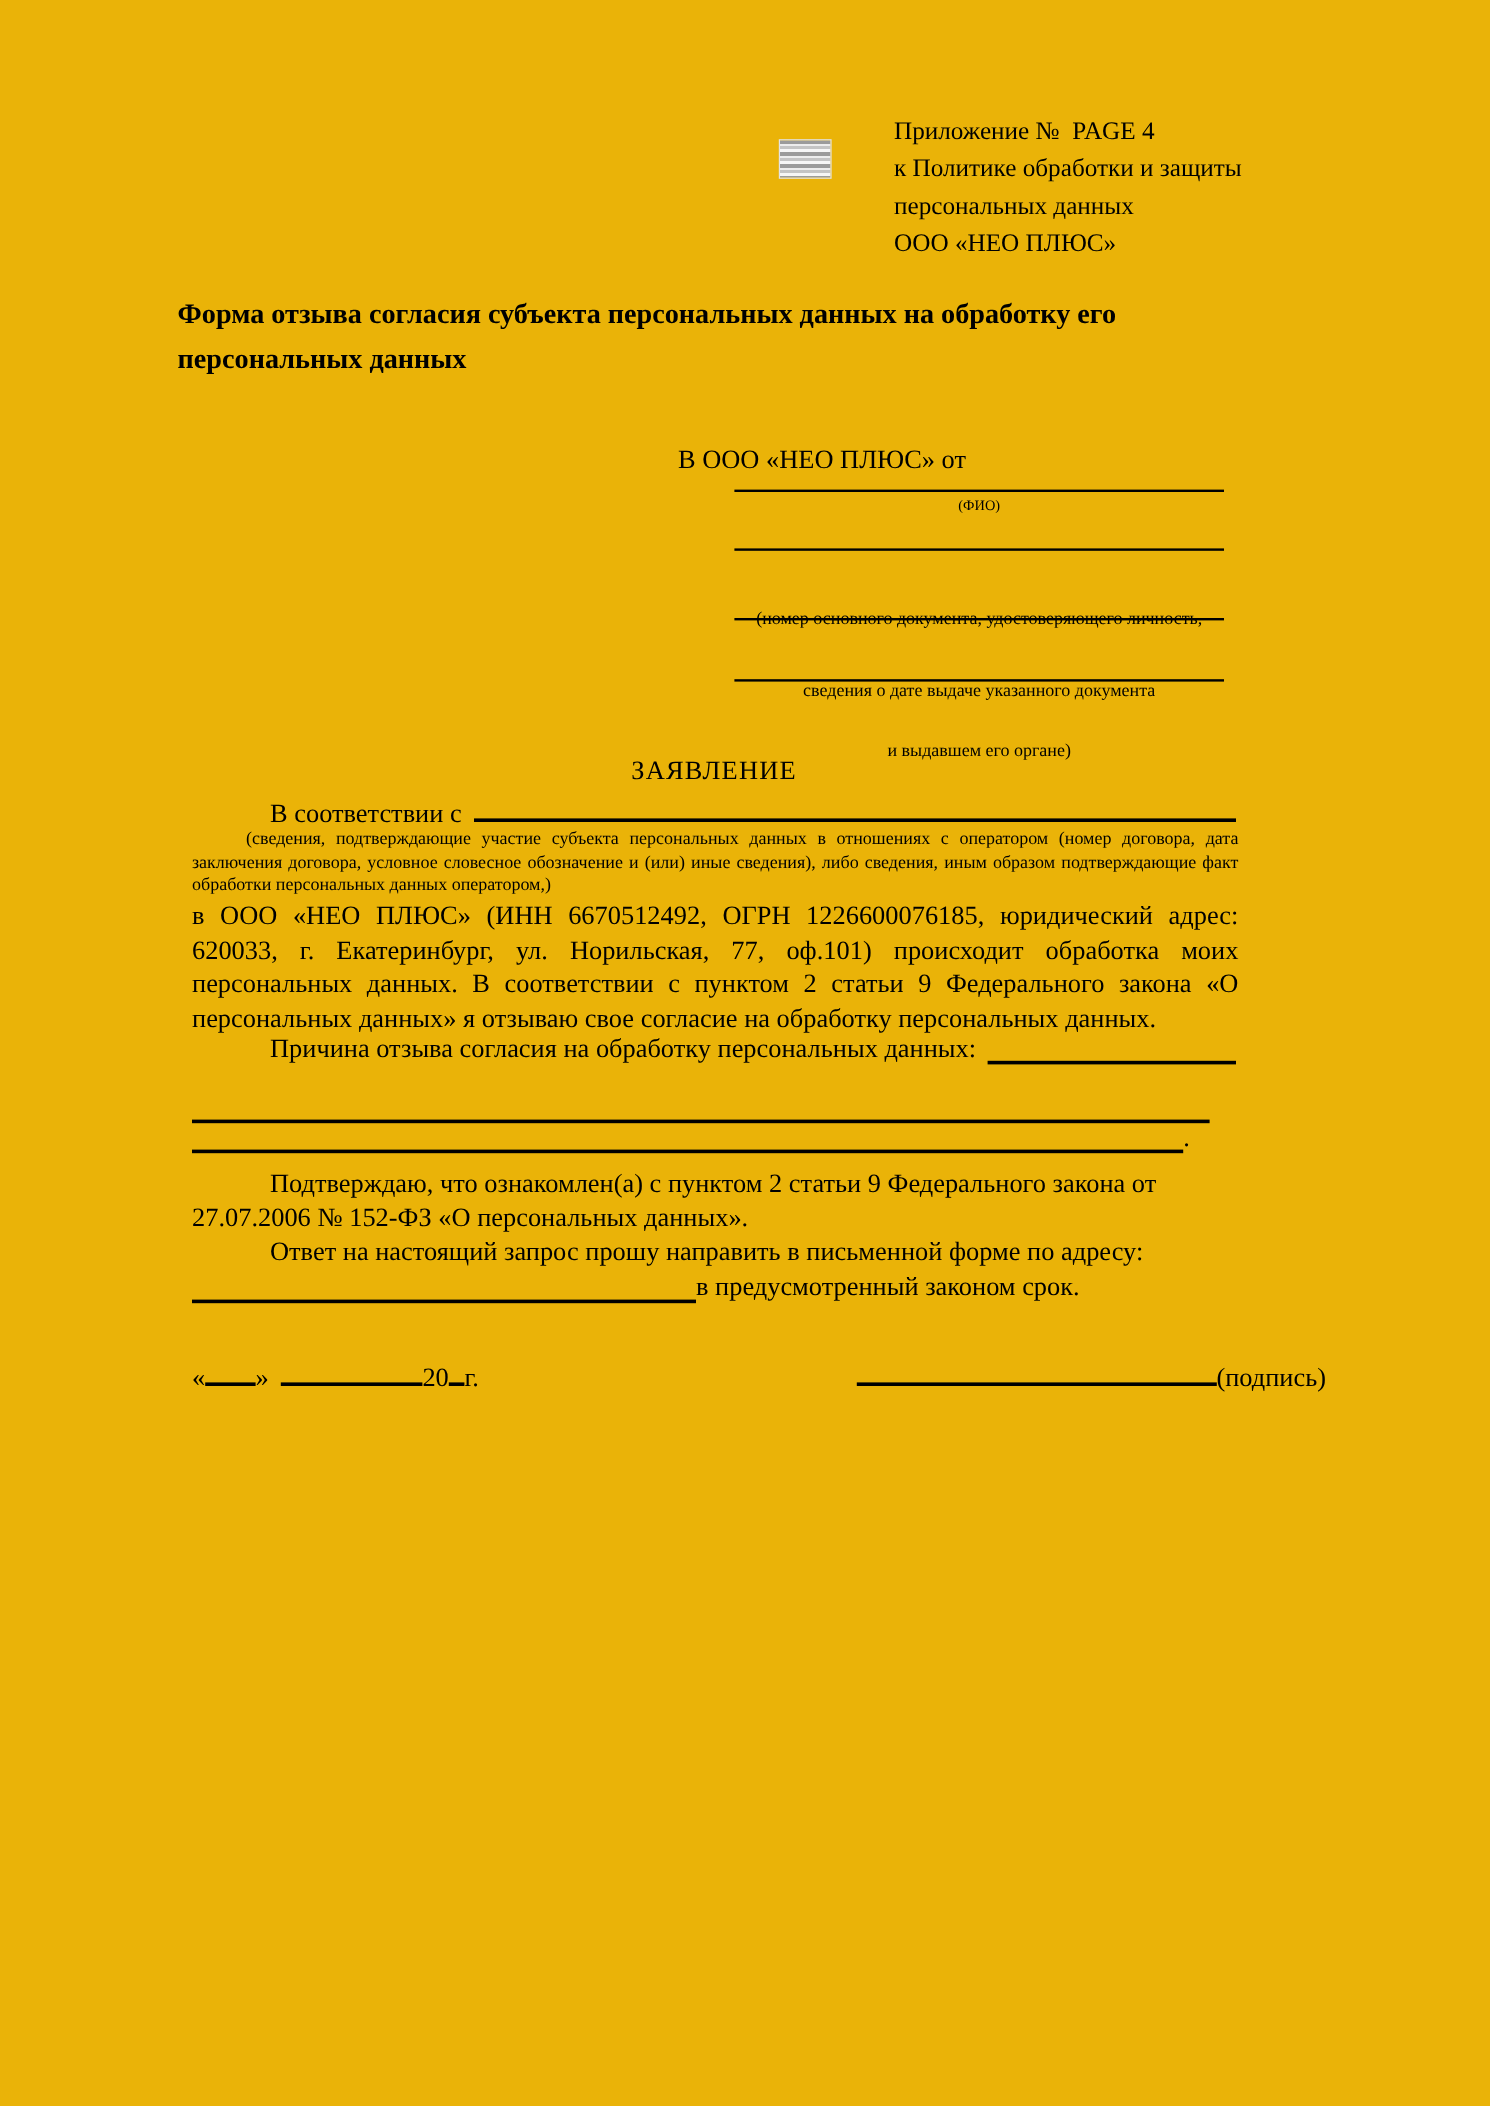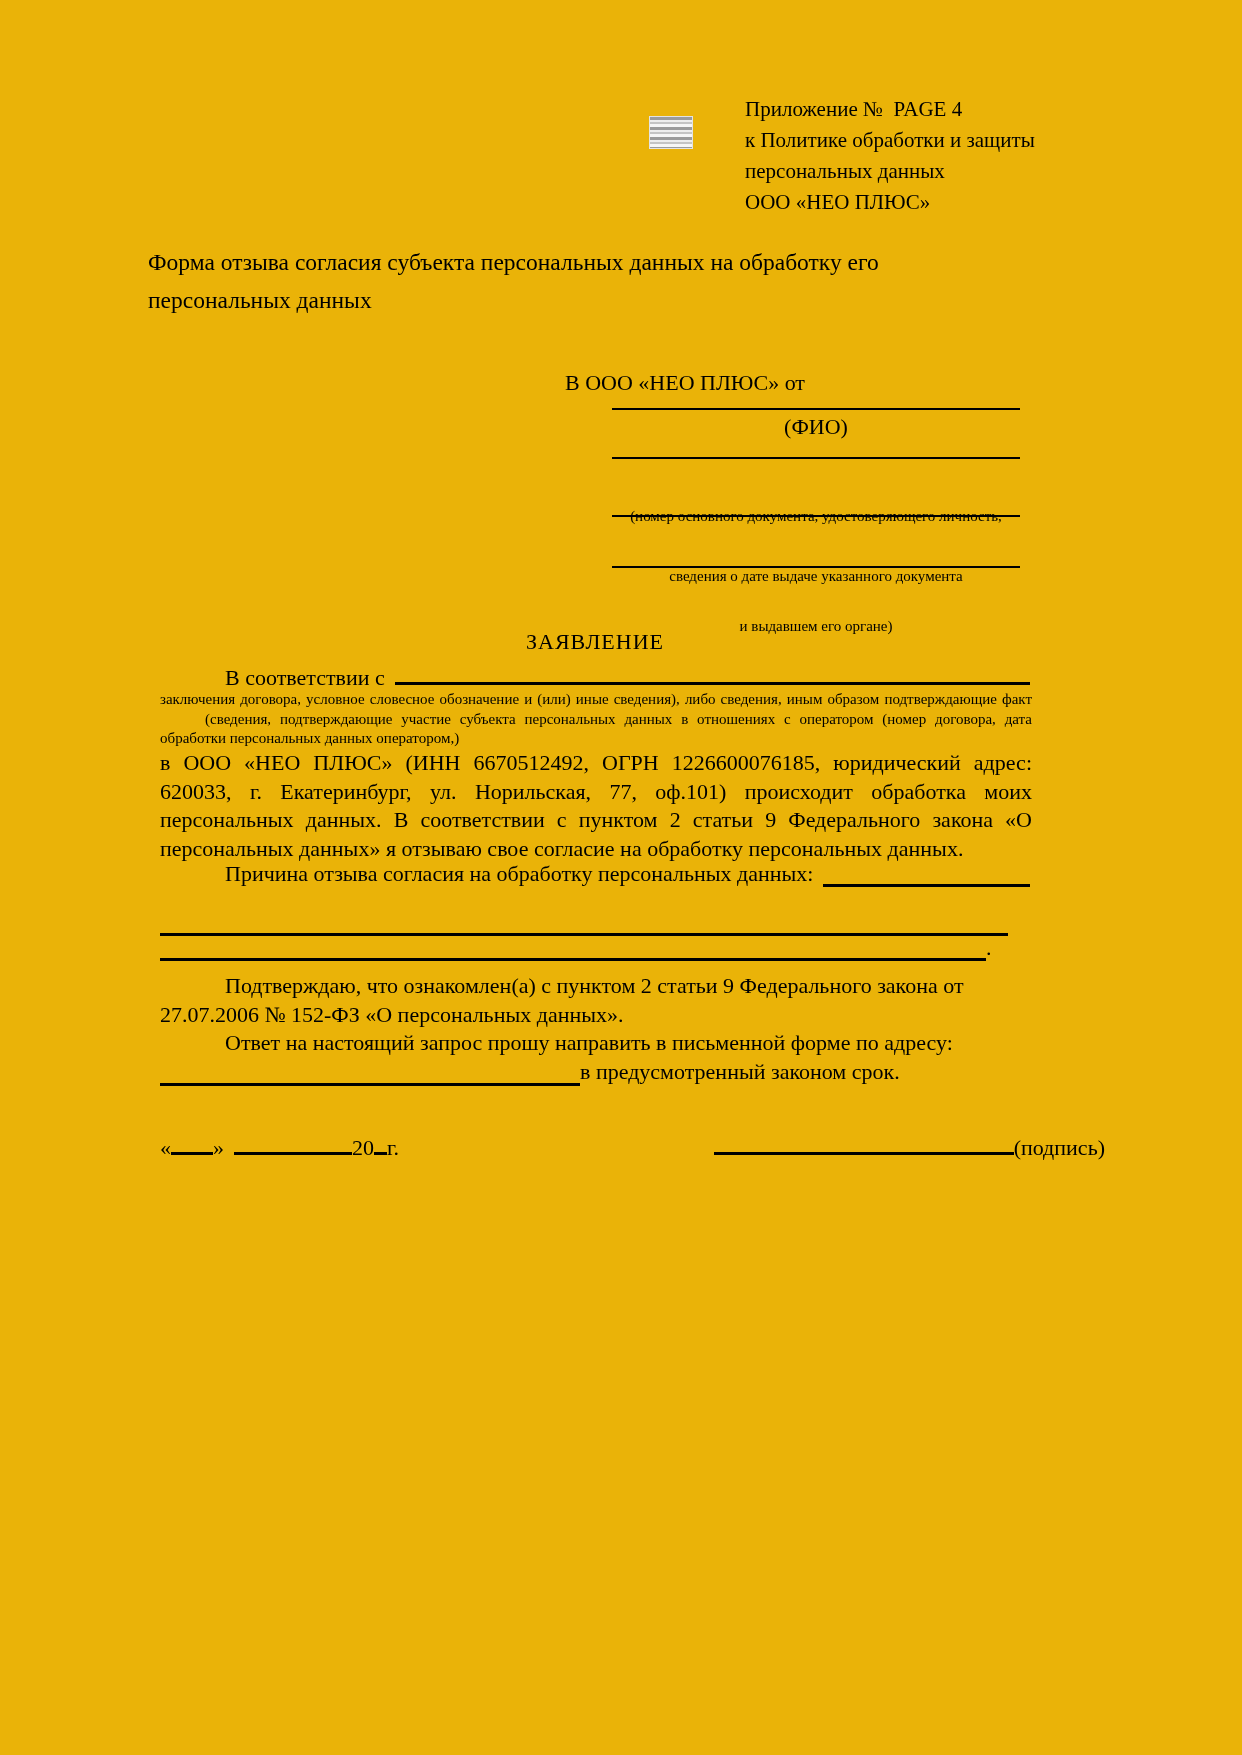--- a/index.html
+++ b/index.html
@@ -20,28 +20,28 @@
     outline:1px solid #e3e3e3;
   }
 
   .header-block{
     position:absolute;left:745px;top:94px;
     font-size:21px;line-height:31px;
   }
 
   .doc-title{
     position:absolute;left:148px;top:243px;width:885px;
-    font-size:23.5px;font-weight:normal;line-height:38px;
+    font-size:23.5px;font-weight:bold;line-height:38px;
   }
 
   .to-line{position:absolute;left:565px;top:370px;font-size:22px;}
 
   .field-rule{position:absolute;left:612px;width:408px;border-bottom:2.5px solid #000;height:0;}
   .field-cap{position:absolute;left:612px;width:408px;text-align:center;}
-  .cap-fio{font-size:22px;}
+  .cap-fio{font-size:12px;}
   .cap-small{font-size:15px;margin-top:44px;}
 
   .zayav{position:absolute;left:160px;top:629px;width:870px;text-align:center;font-size:22px;letter-spacing:1px;}
 
   .intro-row{position:absolute;left:160px;top:660px;width:870px;display:flex;align-items:baseline;font-size:22px;}
   .intro-row .lead{padding-left:65px;white-space:nowrap;}
   .fill-rule{flex:1;border-bottom:3px solid #000;margin-left:10px;height:1em;}
 
   .small-print{position:absolute;left:160px;top:690px;width:872px;font-size:15px;line-height:19.5px;}
   .small-print .sp{text-align:justify;text-align-last:justify;}
@@ -110,22 +110,22 @@
   <div class="field-cap cap-small" style="top:574px;">и выдавшем его органе)</div>
 
   <div class="zayav">ЗАЯВЛЕНИЕ</div>
 
   <div class="intro-row">
     <span class="lead">В соответствии с</span>
     <span class="fill-rule"></span>
   </div>
 
   <div class="small-print">
+    <div class="sp first">(сведения, подтверждающие участие субъекта персональных данных в отношениях с оператором (номер договора, дата</div>
     <div class="sp">заключения договора, условное словесное обозначение и (или) иные сведения), либо сведения, иным образом подтверждающие факт</div>
-    <div class="sp first">(сведения, подтверждающие участие субъекта персональных данных в отношениях с оператором (номер договора, дата</div>
     <div class="sp last">обработки персональных данных оператором,)</div>
   </div>
 
   <div class="body-par">
     <div class="jl">в ООО «НЕО ПЛЮС» (ИНН 6670512492, ОГРН 1226600076185, юридический адрес:</div>
     <div class="jl">620033, г. Екатеринбург, ул. Норильская, 77, оф.101) происходит обработка моих</div>
     <div class="jl">персональных данных. В соответствии с пунктом 2 статьи 9 Федерального закона «О</div>
     <div class="jl last">персональных данных» я отзываю свое согласие на обработку персональных данных.</div>
   </div>
 

